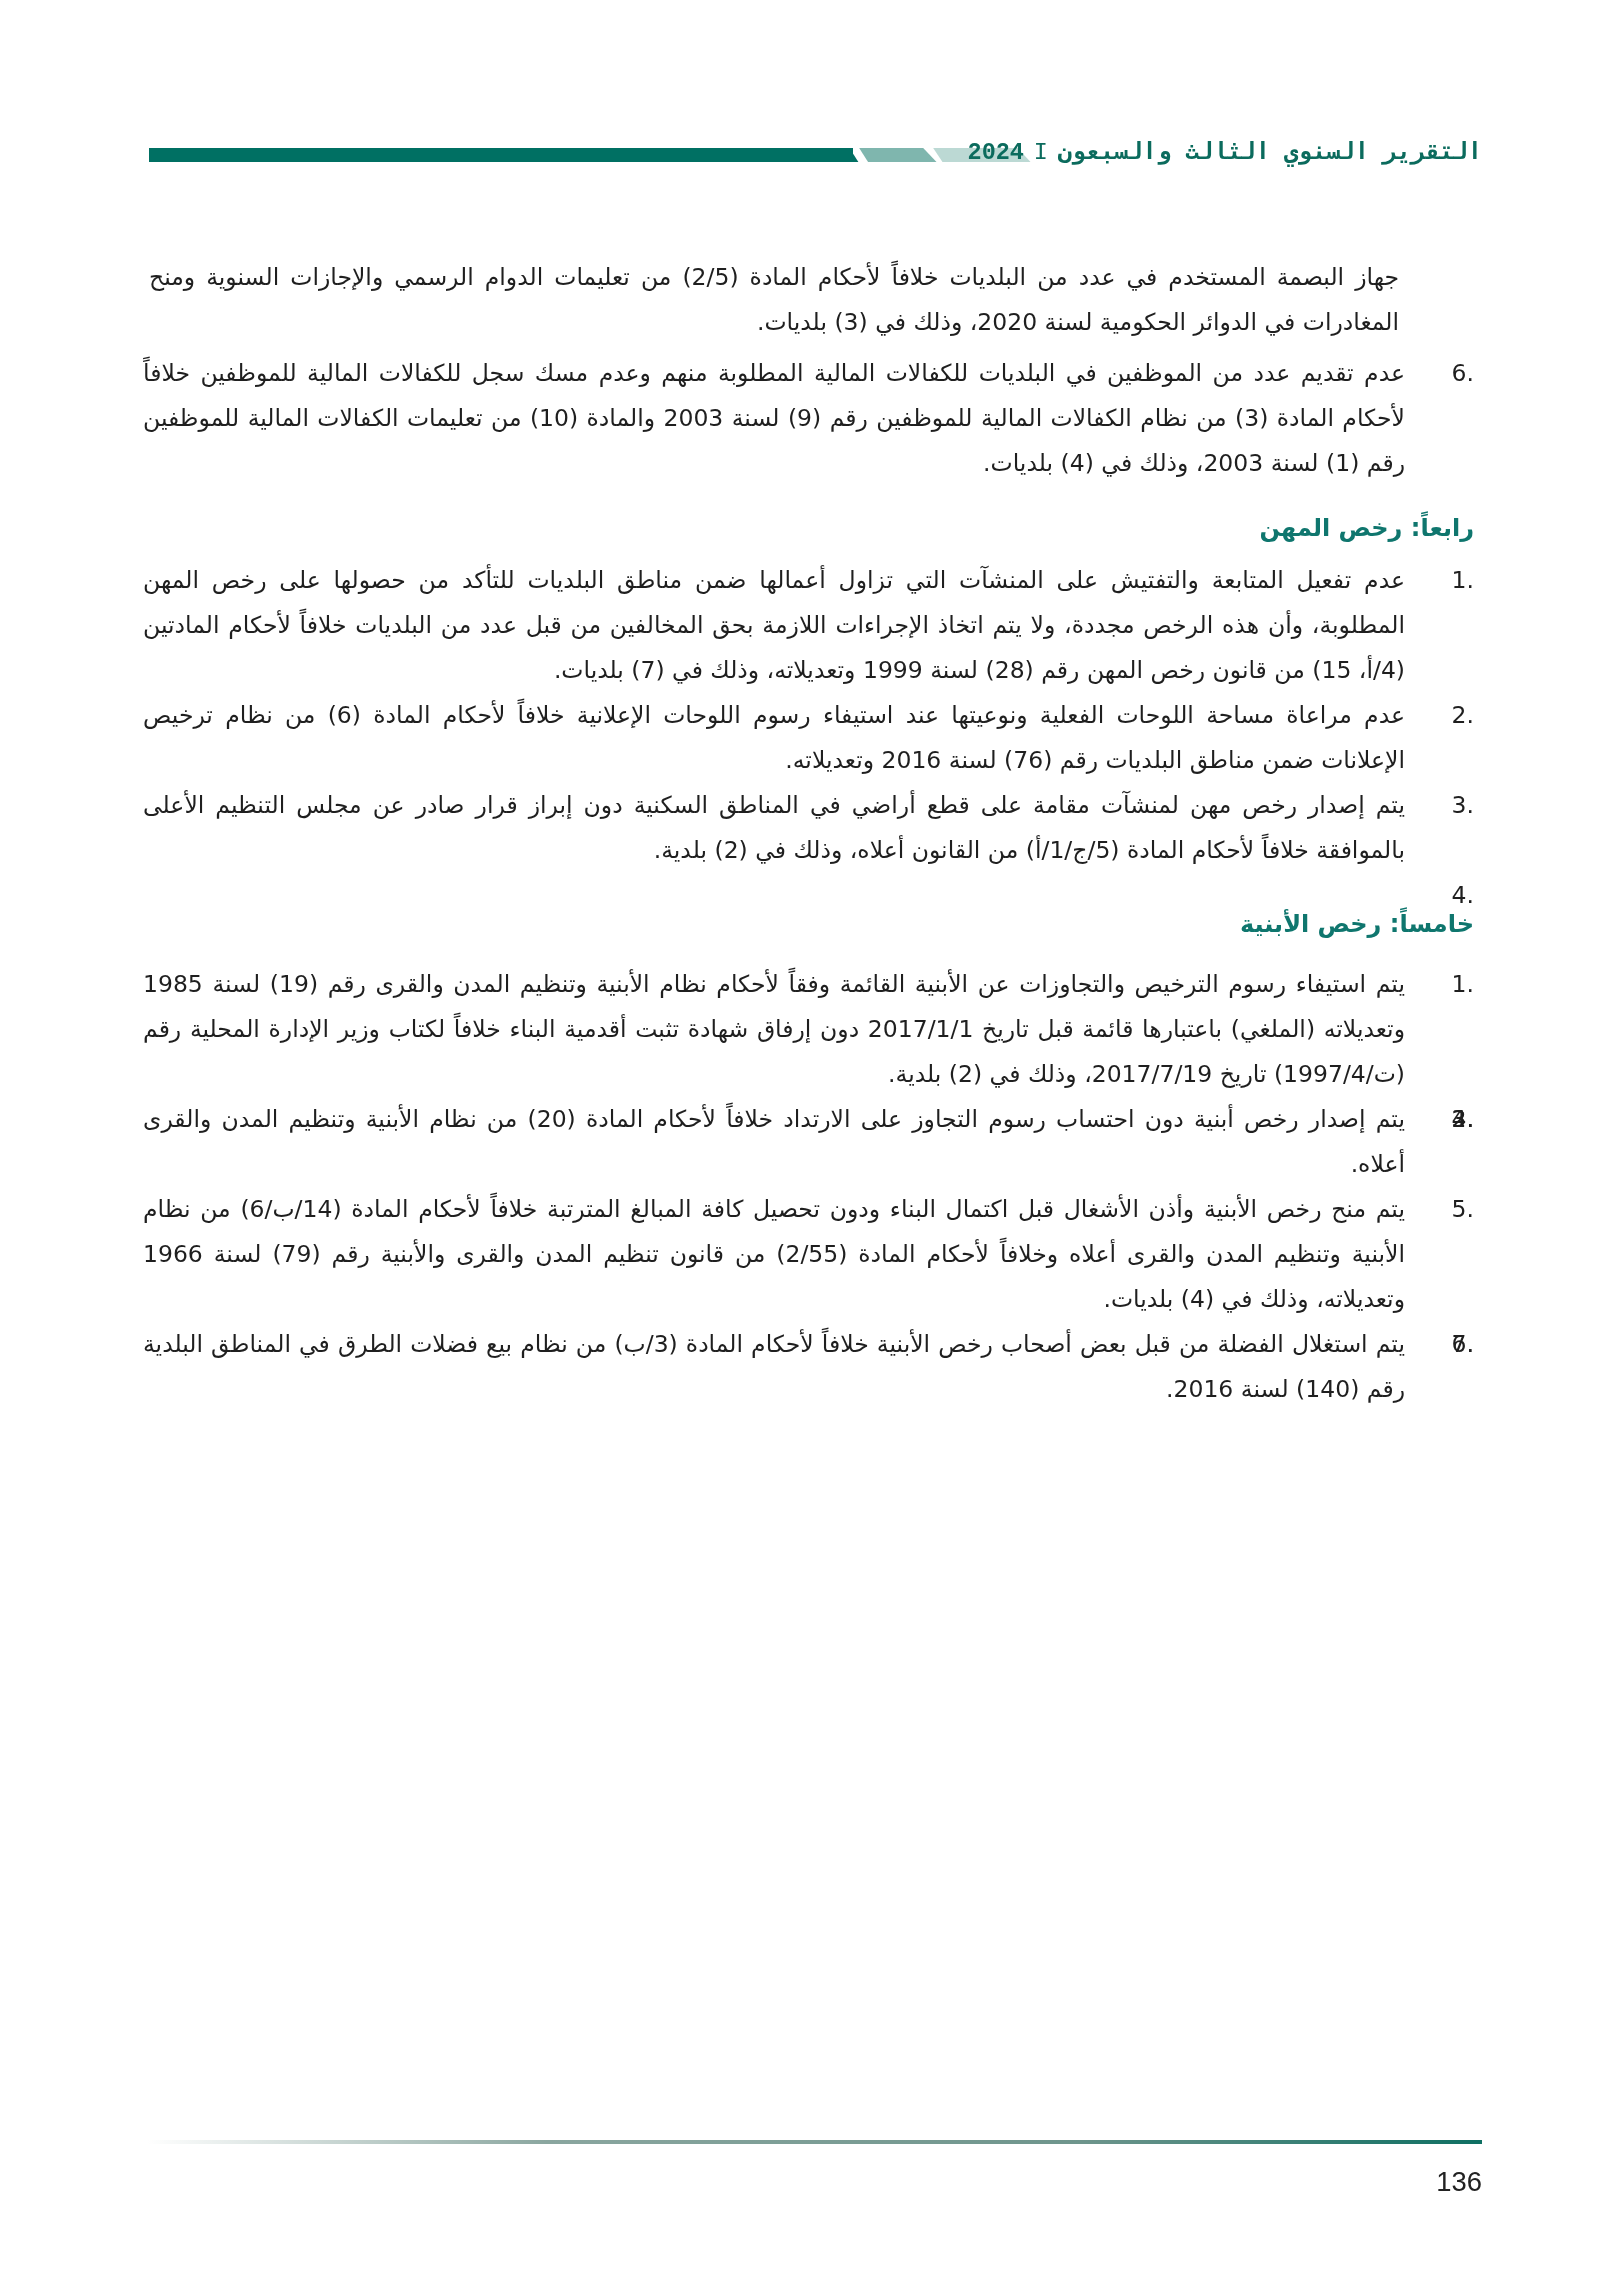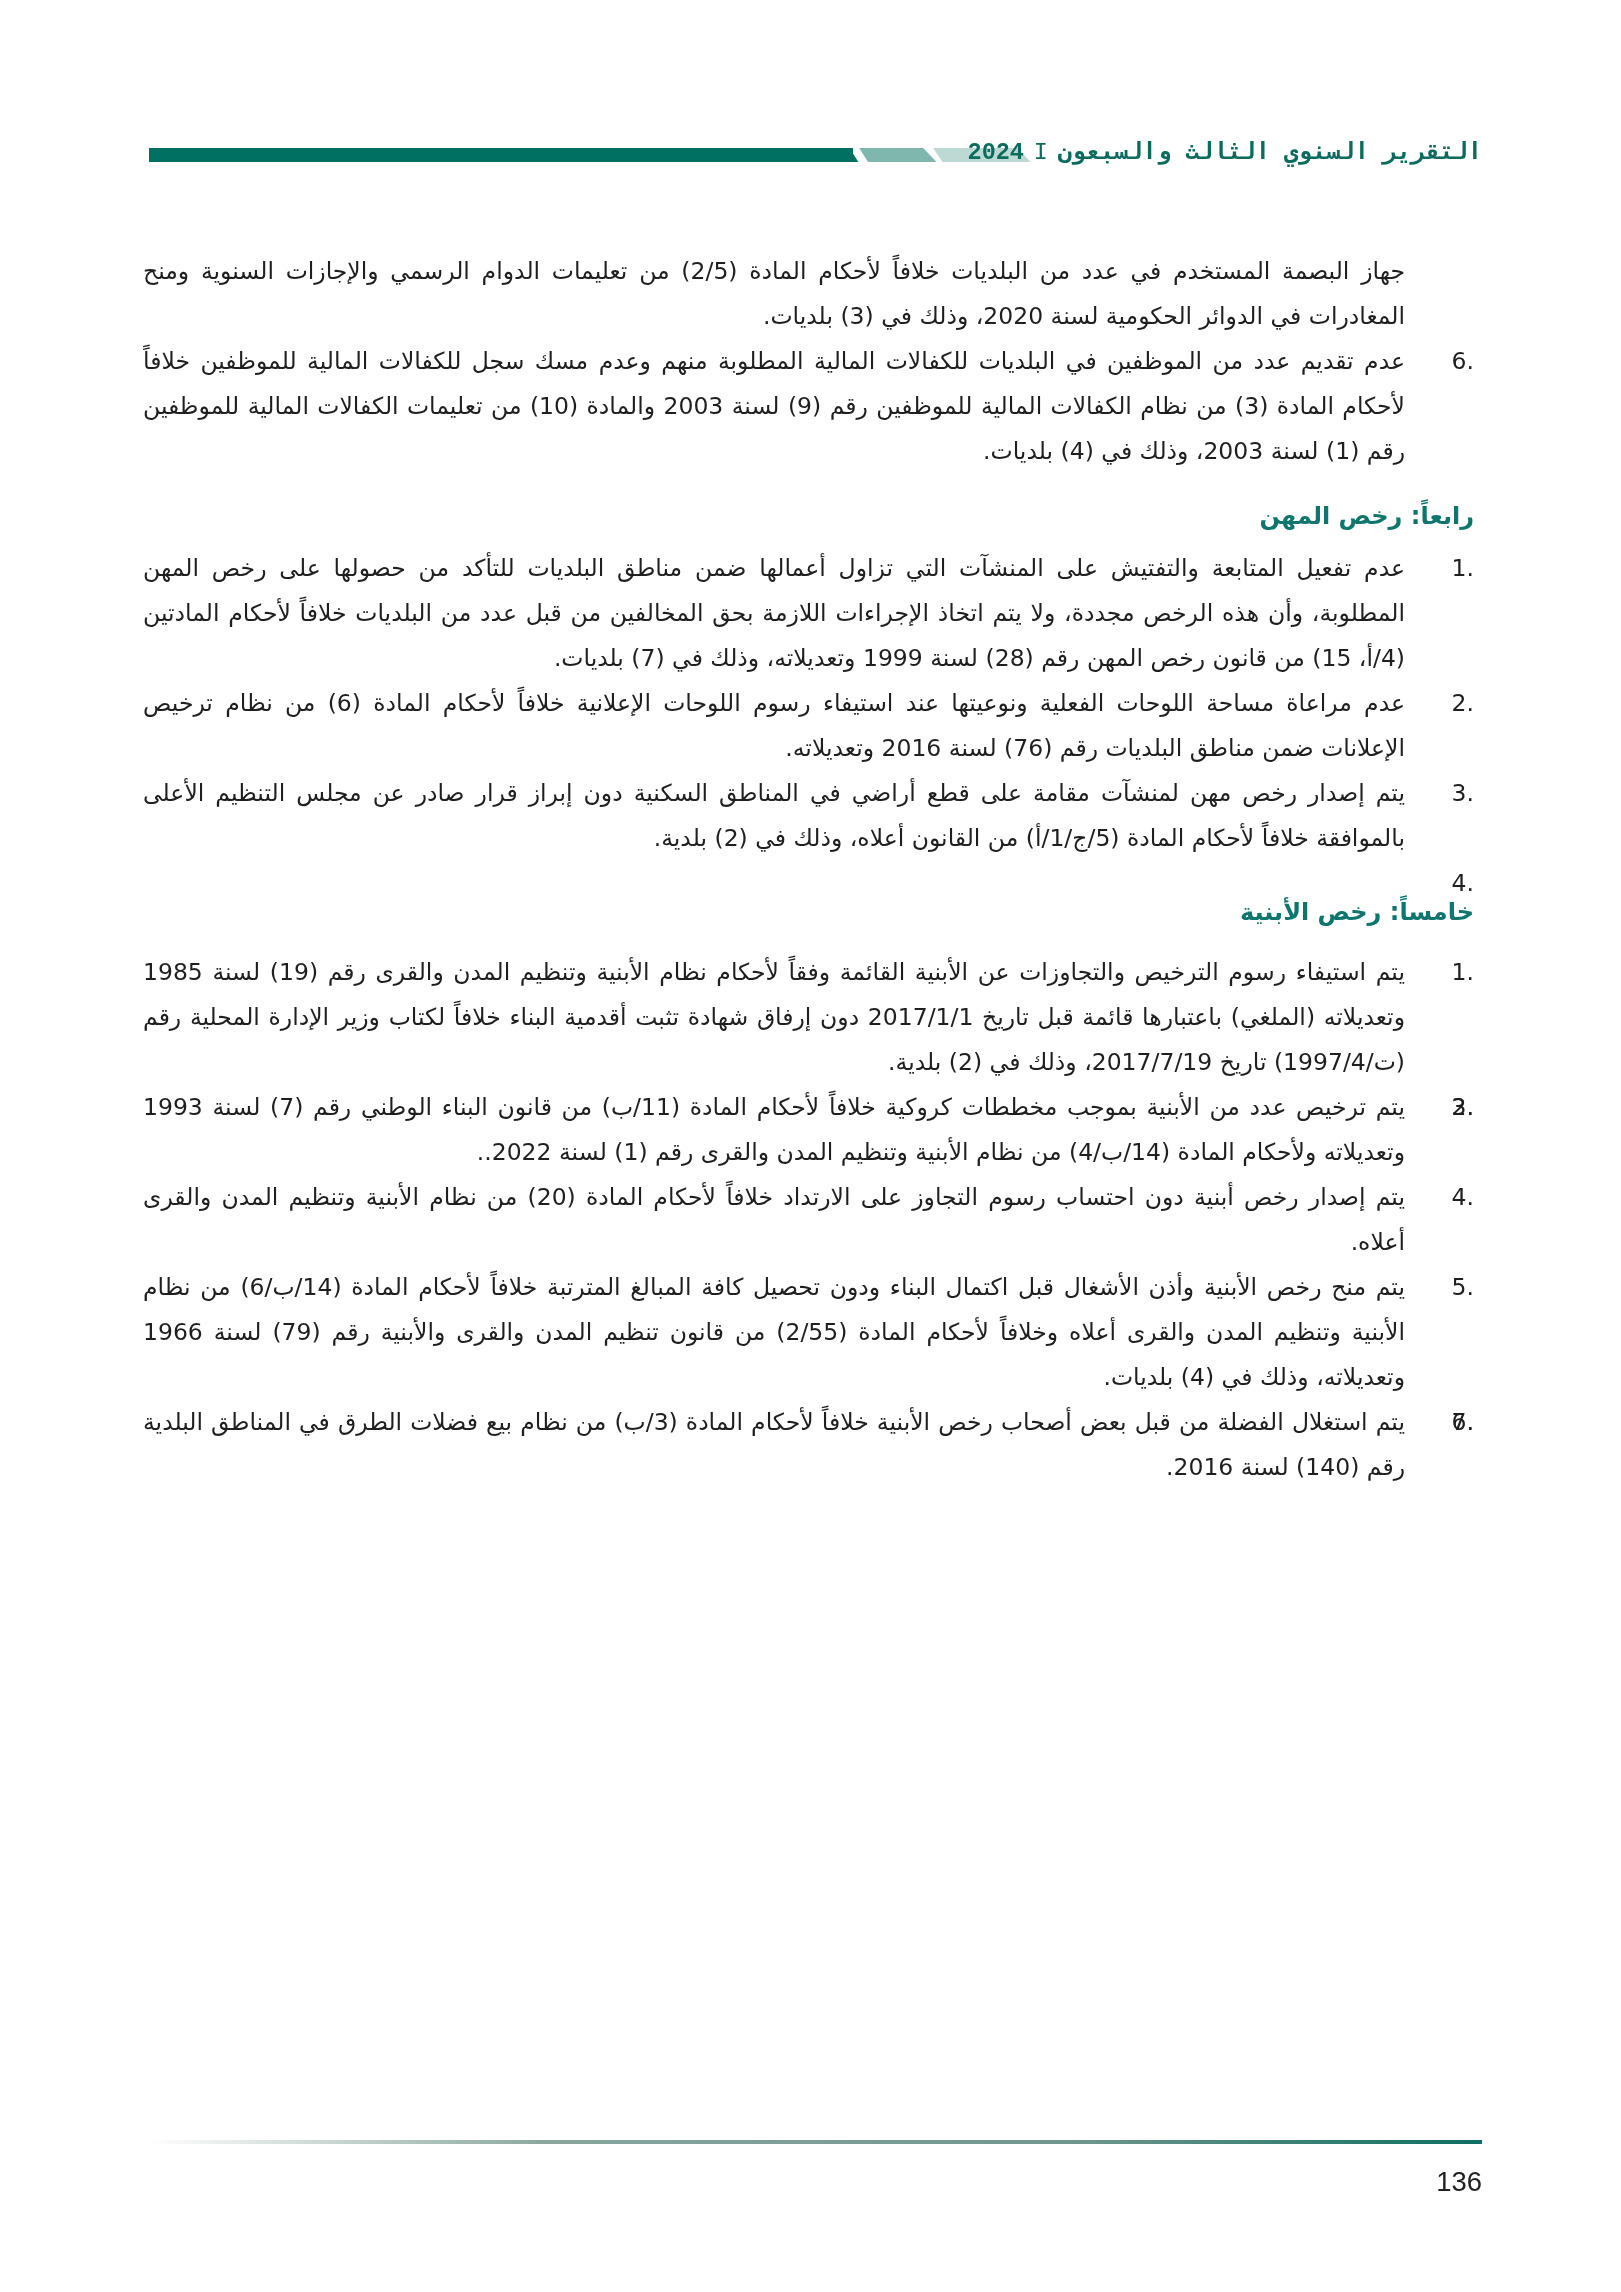--- a/index.html
+++ b/index.html
@@ -26,21 +26,21 @@
     clip-path: polygon(0 0, 82% 0, 100% 100%, 12% 100%); }
   .bar-light { left: 784px; width: 98px; background: #bcd9d4;
     clip-path: polygon(0 0, 86% 0, 100% 100%, 10% 100%); }
 
   
   .content {
     position: absolute; top: 249px; right: 147px; width: 1331px;
     direction: rtl; text-align: justify; text-align-last: right;
     font-size: 23.5px; line-height: 45px;
   }
-  .para { margin: 0; padding-right: 69px; }
+  .para { margin: 6px; padding-right: 69px; }
   .item { position: relative; margin: 0 0 0 0; padding-right: 69px; }
   .item .num {
     position: absolute; right: 0; top: 0; width: 39px; text-align: left;
     direction: ltr; unicode-bidi: isolate;
   }
   .section-title {
     font-weight: bold; color: #0f766e; font-size: 24px;
     margin: 19.6px 0 7.8px 0; line-height: 45px;
   }
   .section-title.s5 { margin-top: 29px; margin-bottom: 15px; }
@@ -98,21 +98,20 @@
   <div class="section-title s5">خامساً: رخص الأبنية</div>
   <div class="item">
     <span class="num">1.</span>
     <span>يتم استيفاء رسوم الترخيص والتجاوزات عن الأبنية القائمة وفقاً لأحكام نظام الأبنية وتنظيم المدن والقرى رقم (19) لسنة 1985 وتعديلاته (الملغي) باعتبارها قائمة قبل تاريخ 2017/1/1 دون إرفاق شهادة تثبت أقدمية البناء خلافاً لكتاب وزير الإدارة المحلية رقم (ت/1997/4) تاريخ 2017/7/19، وذلك في (2) بلدية.</span>
   </div>
   <div class="item">
     <span class="num">2.</span>
   </div>
   <div class="item">
     <span class="num">3.</span>
-    <span>يتم ترخيص عدد من الأبنية بموجب مخططات كروكية خلافاً لأحكام المادة (11/ب) من قانون البناء الوطني رقم (7) لسنة 1993 وتعديلاته ولأحكام المادة (14/ب/4) من نظام الأبنية وتنظيم المدن والقرى رقم (1) لسنة 2022..</span>
   </div>
   <div class="item">
     <span class="num">4.</span>
     <span>يتم إصدار رخص أبنية دون احتساب رسوم التجاوز على الارتداد خلافاً لأحكام المادة (20) من نظام الأبنية وتنظيم المدن والقرى أعلاه.</span>
   </div>
   <div class="item">
     <span class="num">5.</span>
     <span>يتم منح رخص الأبنية وأذن الأشغال قبل اكتمال البناء ودون تحصيل كافة المبالغ المترتبة خلافاً لأحكام المادة (14/ب/6) من نظام الأبنية وتنظيم المدن والقرى أعلاه وخلافاً لأحكام المادة (2/55) من قانون تنظيم المدن والقرى والأبنية رقم (79) لسنة 1966 وتعديلاته، وذلك في (4) بلديات.</span>
   </div>
   <div class="item">

